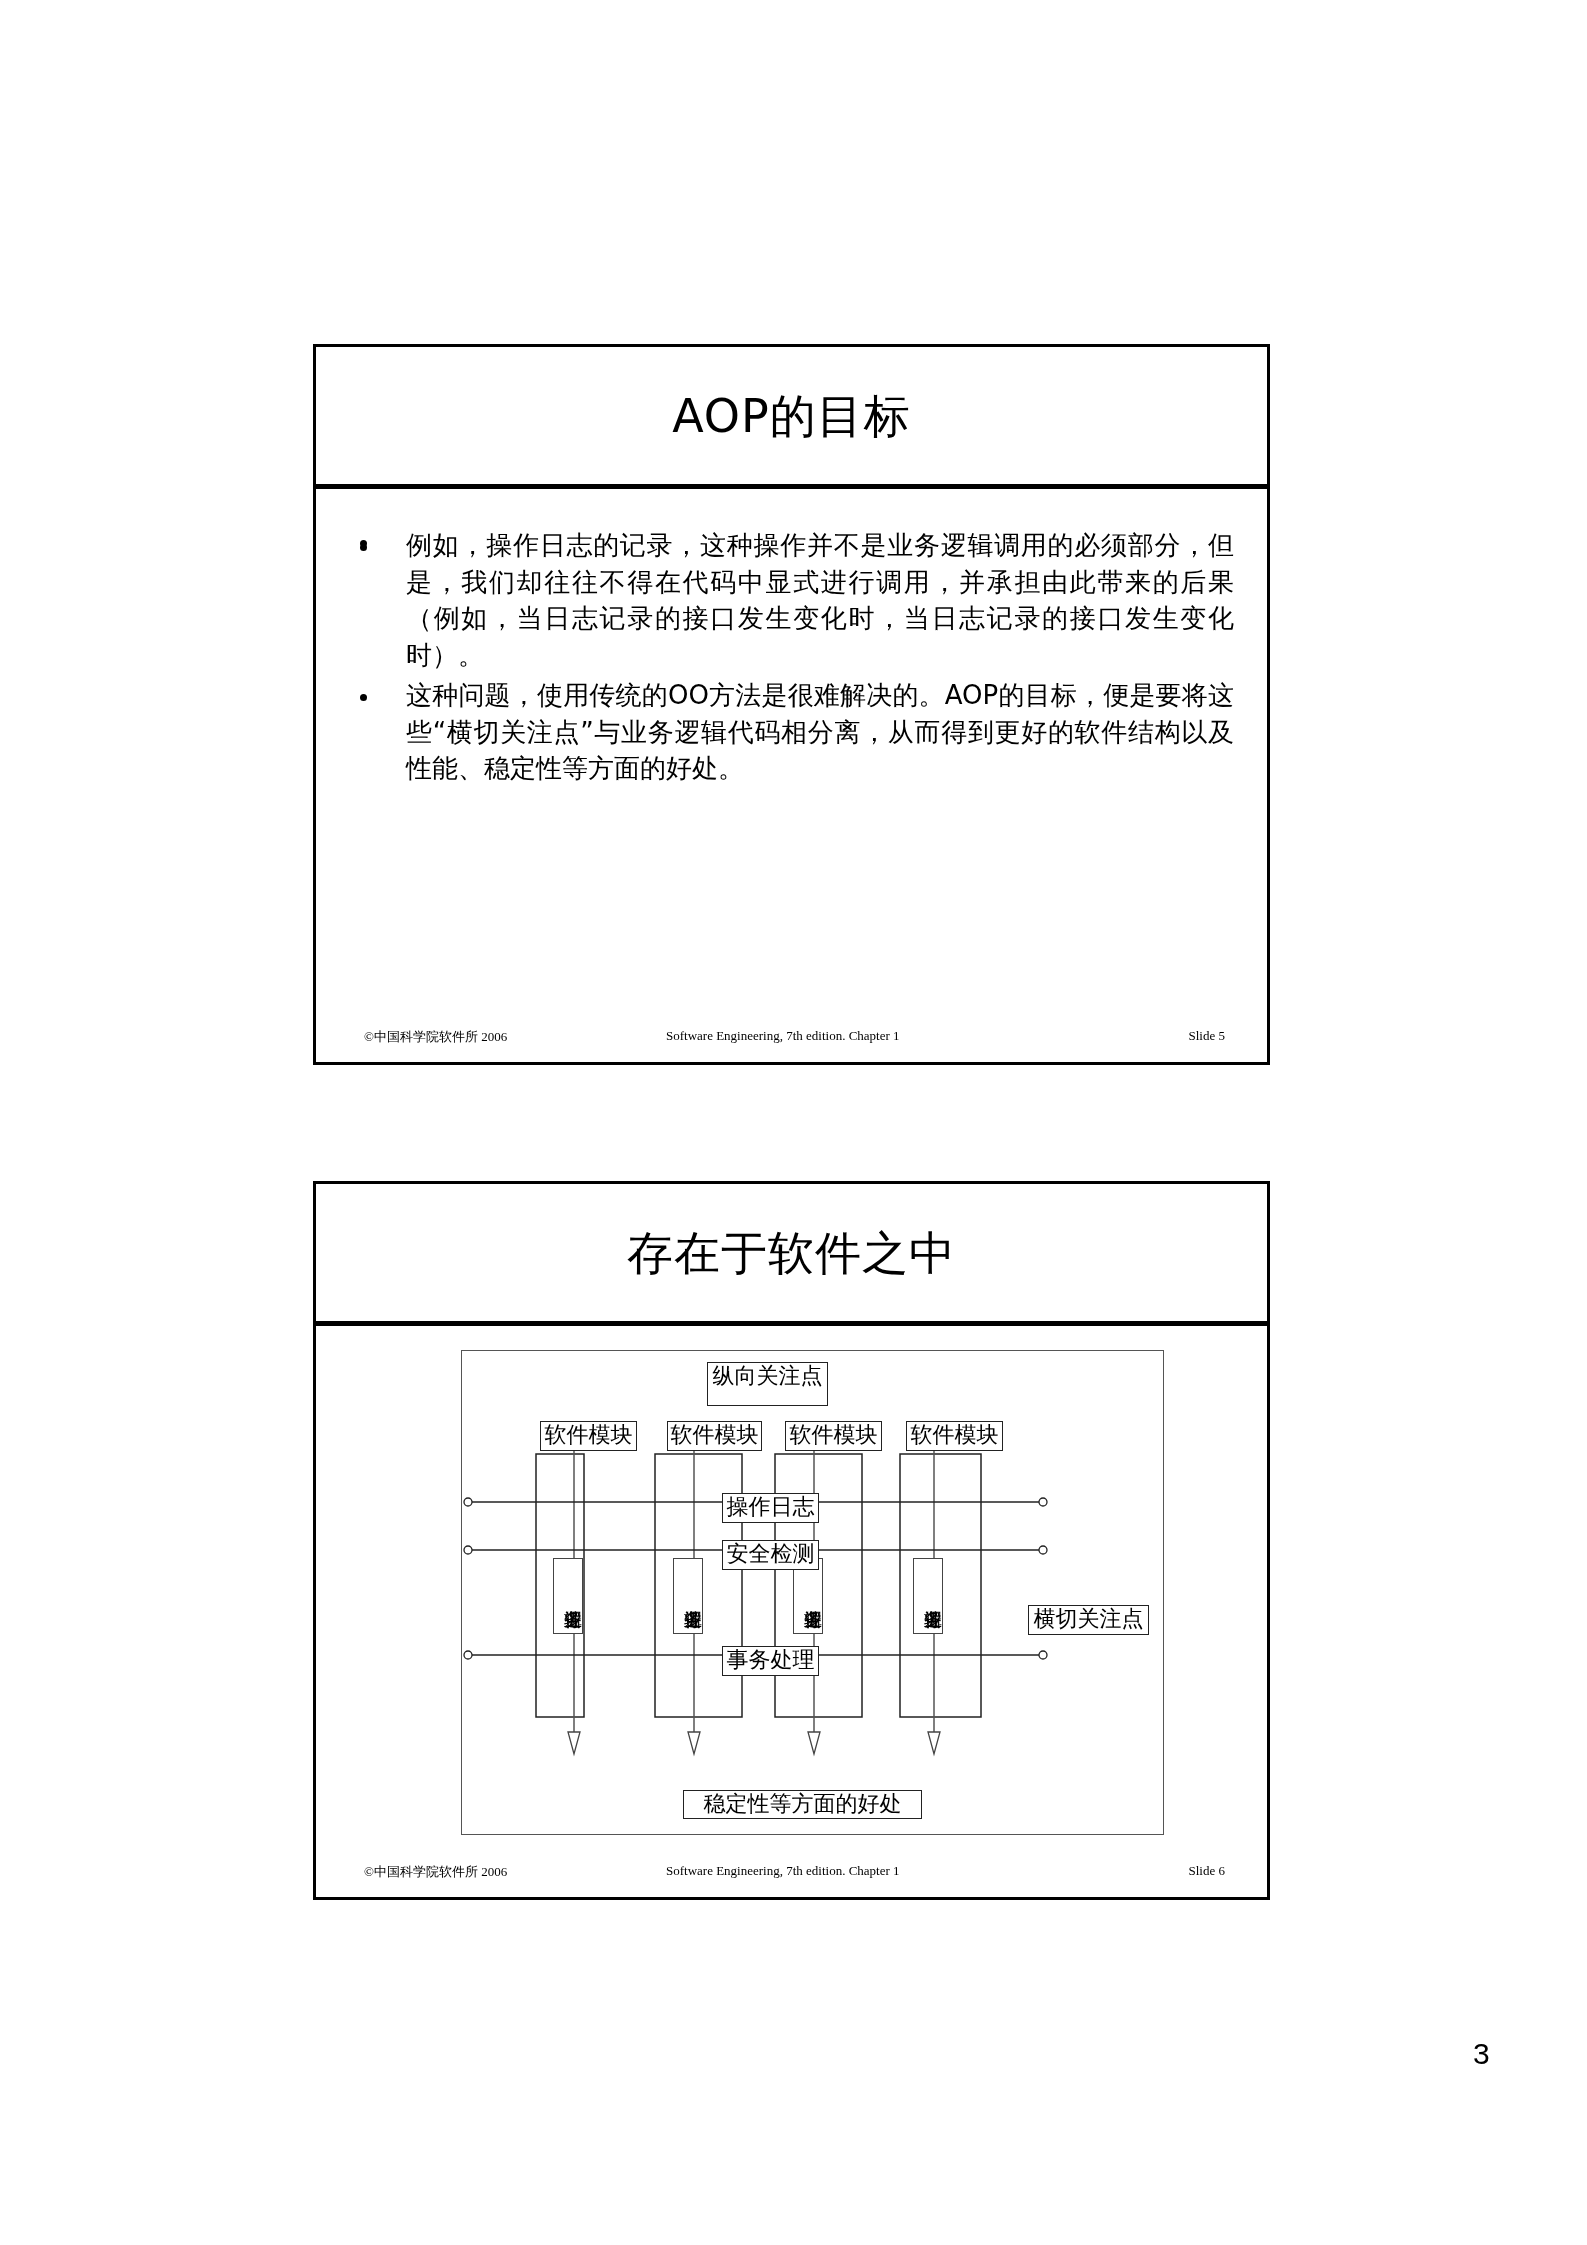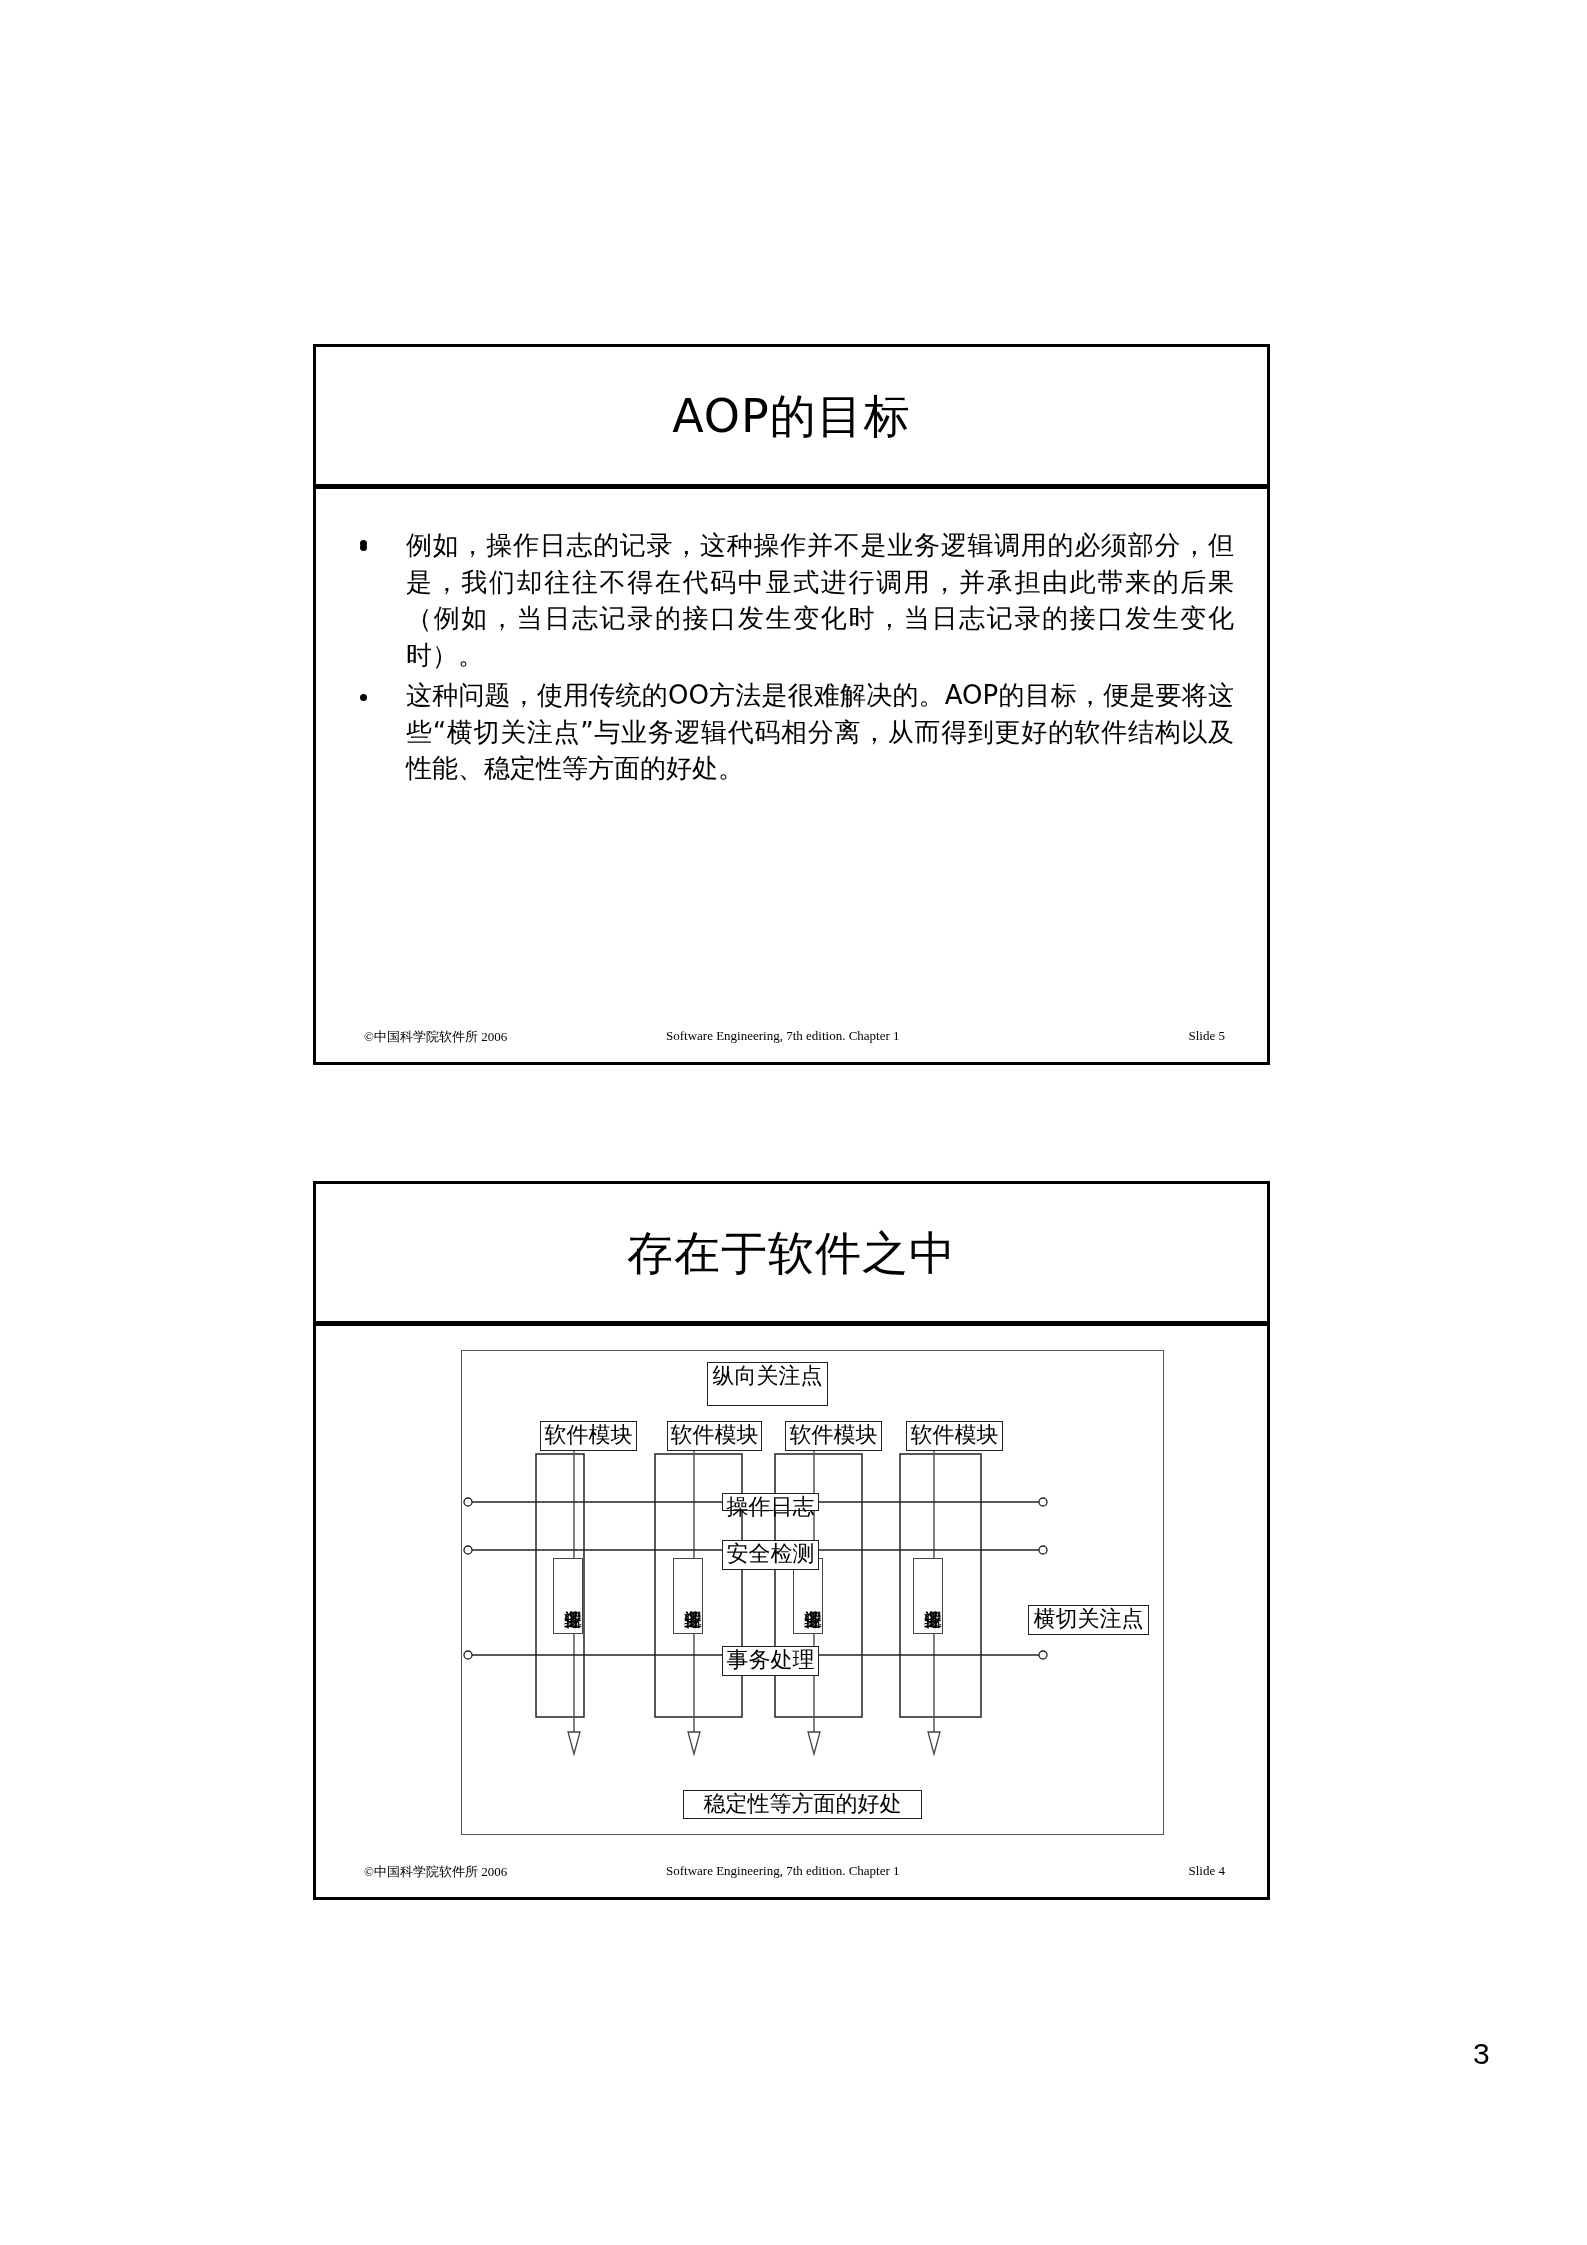--- a/index.html
+++ b/index.html
@@ -134,29 +134,29 @@
     <div class="dlabel" style="left:78px; top:70px; width:97px; height:30px;">软件模块</div>
     <div class="dlabel" style="left:205px; top:70px; width:95px; height:30px;">软件模块</div>
     <div class="dlabel" style="left:323px; top:70px; width:97px; height:30px;">软件模块</div>
     <div class="dlabel" style="left:444px; top:70px; width:97px; height:30px;">软件模块</div>
 
     <div class="vlabel" style="left:91px; top:207px;">业务逻辑</div>
     <div class="vlabel" style="left:211px; top:207px;">业务逻辑</div>
     <div class="vlabel" style="left:331px; top:207px;">业务逻辑</div>
     <div class="vlabel" style="left:451px; top:207px;">业务逻辑</div>
 
-    <div class="dlabel" style="left:260px; top:142px; width:97px; height:18px;">操作日志</div>
+    <div class="dlabel" style="left:260px; top:142px; width:97px; height:30px;">操作日志</div>
     <div class="dlabel" style="left:260px; top:189px; width:97px; height:30px;">安全检测</div>
     <div class="dlabel" style="left:260px; top:295px; width:97px; height:30px;">事务处理</div>
 
     <div class="dlabel" style="left:566px; top:214px; width:121px; height:30px;margin-top:40px;">横切关注点</div>
 
     <div class="dlabel" style="left:221px; top:439px; width:239px; height:29px;">稳定性等方面的好处</div>
   </div>
 
   <div class="footer">
     <span class="left">©中国科学院软件所 2006</span>
     <span class="center">Software Engineering, 7th edition. Chapter 1</span>
-    <span class="right">Slide  4</span>
+    <span class="right">Slide  6</span>
   </div>
 </div>
 
 <div class="page-number">3</div>
 
 </body></html>

